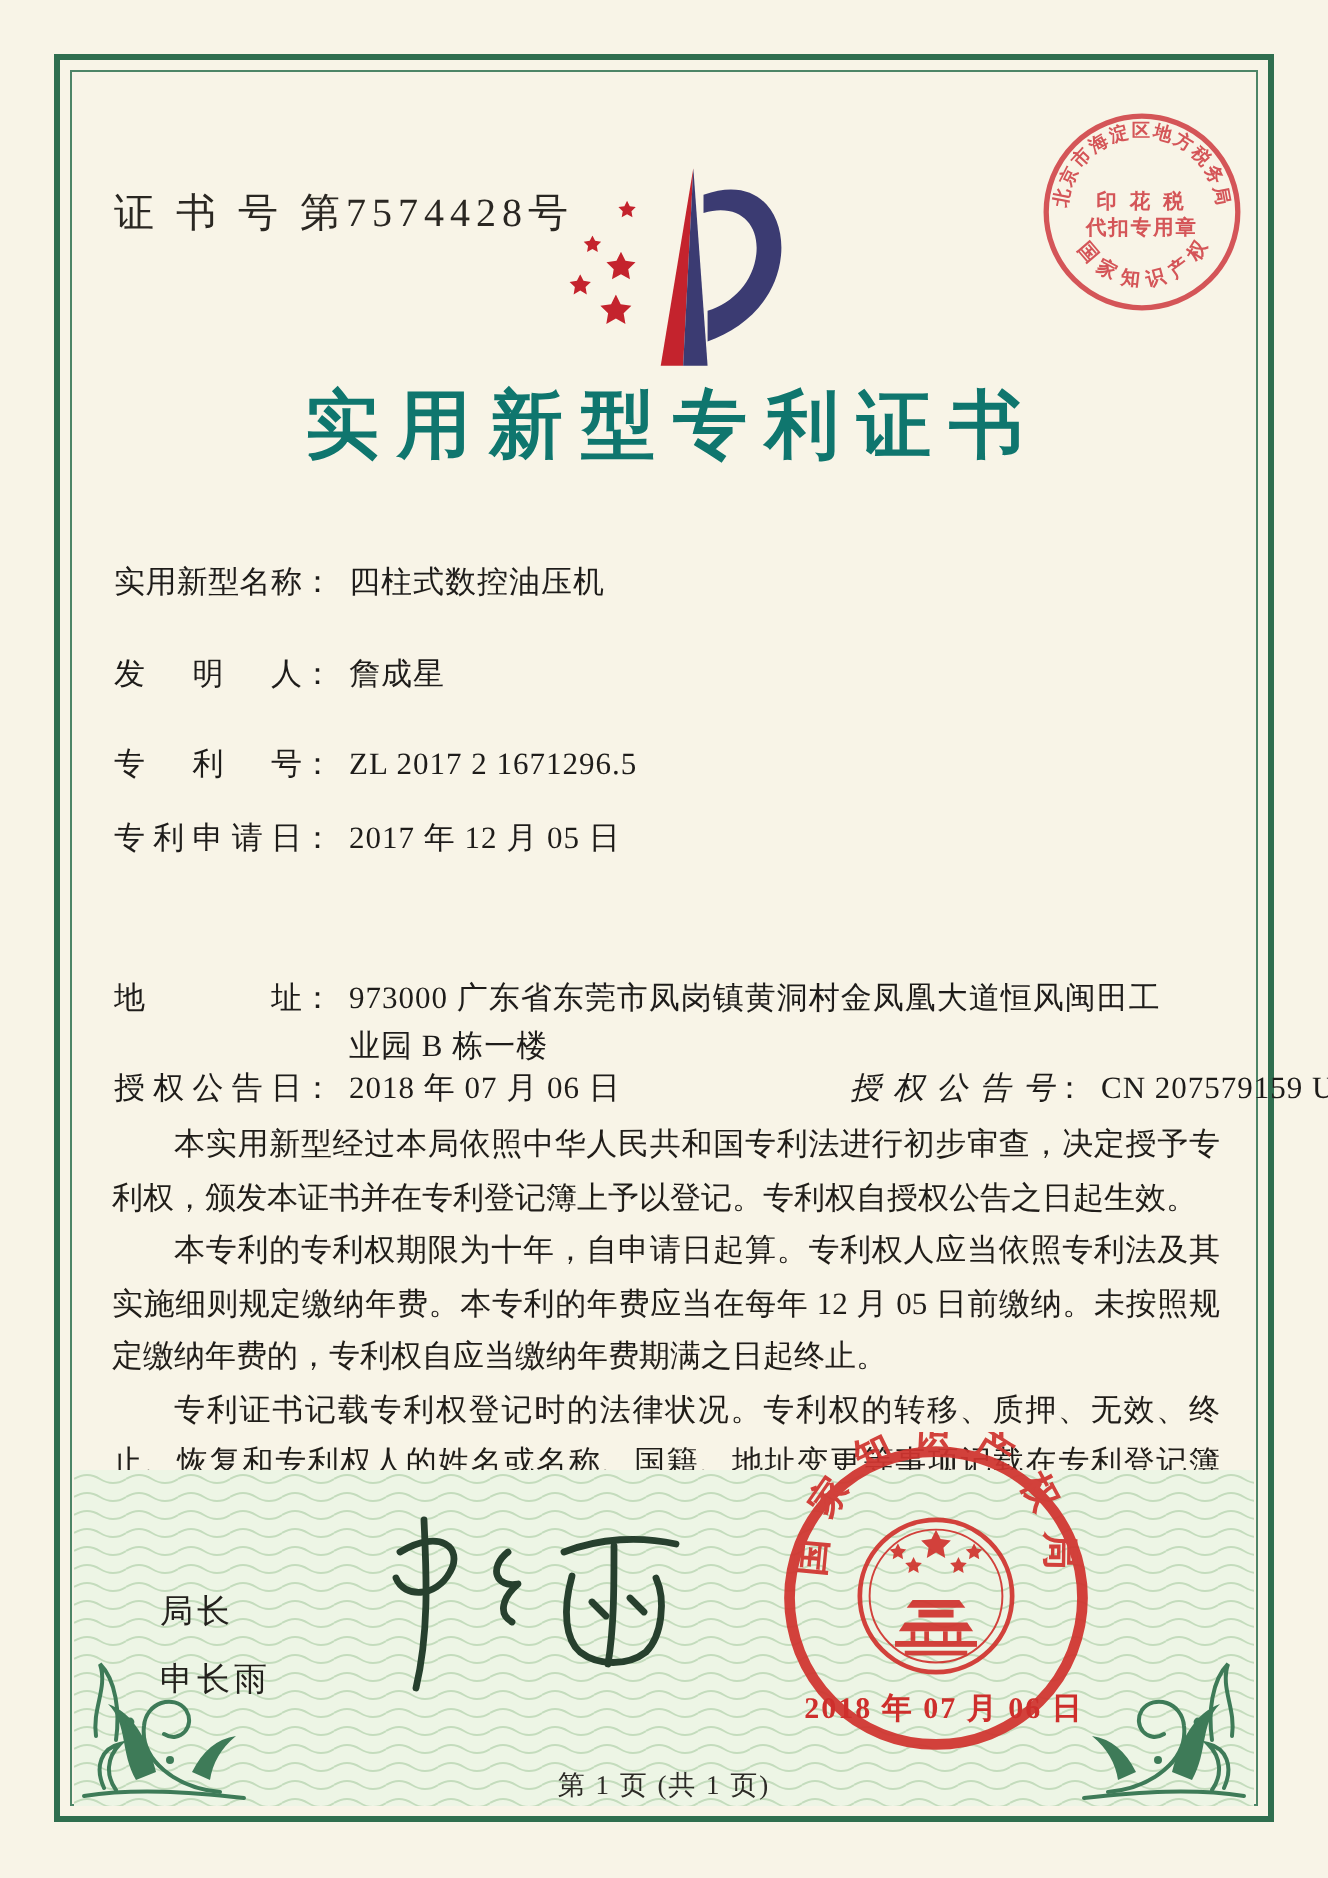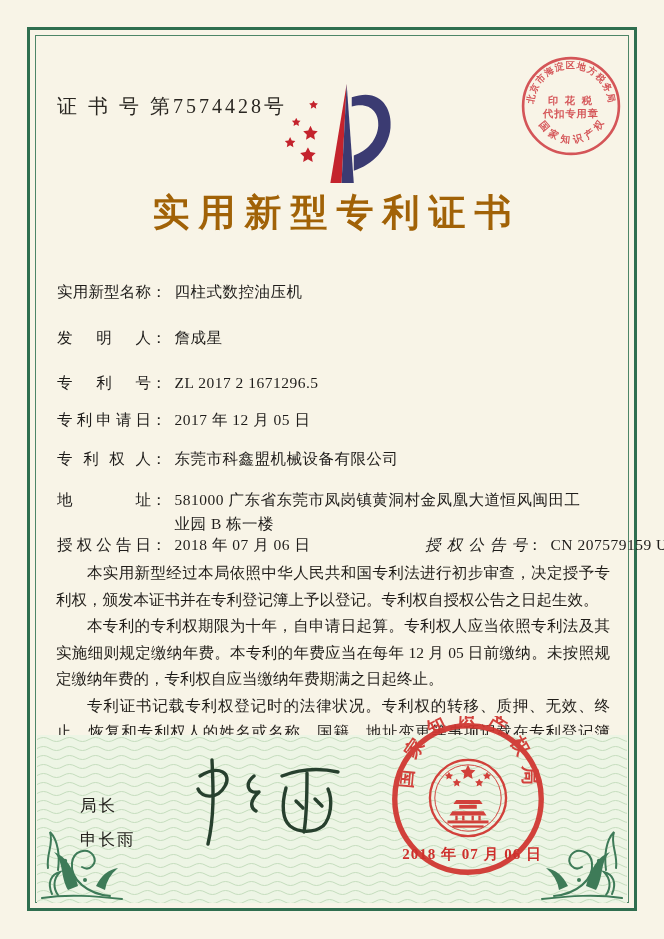--- a/index.html
+++ b/index.html
@@ -19,21 +19,21 @@
   }
   .cert-no {
     position:absolute; left:57px; top:93px;
     font-size:20px; letter-spacing:3px; color:#2a2722;
   }
   .logo { position:absolute; left:283px; top:80px; width:110px; height:107px; }
   .tax-stamp { position:absolute; left:518px; top:52px; width:106px; height:108px; opacity:.92; }
   .title {
     position:absolute; left:0; top:188px; width:100%;
     text-align:center; font-size:37px; font-weight:bold;
-    letter-spacing:9px; text-indent:9px; color:#a16207;
+    letter-spacing:9px; text-indent:9px; color:#0f766e;
   }
   .field { position:absolute; left:57px; width:560px; font-size:15.5px; line-height:24px; }
   .flabel {
     display:inline-block; width:94px; vertical-align:top;
     text-align:justify; text-align-last:justify; text-justify:inter-character;
     white-space:nowrap; overflow:visible;
   }
   .fcolon { display:inline-block; vertical-align:top; }
   .fvalue { display:inline-block; vertical-align:top; margin-left:8px; max-width:430px; letter-spacing:.5px; }
   .grant2 { position:absolute; left:368px; top:0; white-space:nowrap; }
@@ -116,25 +116,22 @@
   </div>
   <div class="field" style="top:326px">
     <span class="flabel">发 明 人</span><span class="fcolon">：</span><span class="fvalue">詹成星</span>
   </div>
   <div class="field" style="top:371px">
     <span class="flabel">专 利 号</span><span class="fcolon">：</span><span class="fvalue">ZL 2017 2 1671296.5</span>
   </div>
   <div class="field" style="top:408px">
     <span class="flabel">专利申请日</span><span class="fcolon">：</span><span class="fvalue">2017 年 12 月 05 日</span>
   </div>
-  <div class="field" style="top:447px">
-    <span class="flabel">专 利 权 人</span><span class="fcolon">：</span><span class="fvalue">东莞市科鑫盟机械设备有限公司</span>
-  </div>
   <div class="field" style="top:488px">
-    <span class="flabel">地　　　　址</span><span class="fcolon">：</span><span class="fvalue" style="max-width:420px">581000 广东省东莞市凤岗镇黄洞村金凤凰大道恒风闽田工业园 B 栋一楼</span>
+    <span class="flabel">地　　　　址</span><span class="fcolon">：</span><span class="fvalue" style="max-width:420px">973000 广东省东莞市凤岗镇黄洞村金凤凰大道恒风闽田工业园 B 栋一楼</span>
   </div>
   <div class="field" style="top:533px">
     <span class="flabel">授权公告日</span><span class="fcolon">：</span><span class="fvalue">2018 年 07 月 06 日</span>
     <span class="grant2">
       <span class="flabel2">授权公告号</span><span class="fcolon">：</span><span class="fvalue">CN 207579159 U</span>
     </span>
   </div>
 
   <div class="paragraphs">
     <p>本实用新型经过本局依照中华人民共和国专利法进行初步审查，决定授予专利权，颁发本证书并在专利登记簿上予以登记。专利权自授权公告之日起生效。</p>
@@ -225,14 +222,15 @@
         <rect x="79" y="102" width="2.4" height="5"></rect>
         <rect x="88.6" y="102" width="2.4" height="5"></rect>
         <rect x="95.6" y="102" width="2.4" height="5"></rect>
         <rect x="64" y="107" width="42" height="3"></rect>
         <rect x="69" y="112" width="32" height="2.4"></rect>
       </g>
     </g>
   </svg>
   <div class="seal-date">2018 年 07 月 06 日</div>
 
+  <div class="footer-page">第 1 页 (共 1 页)</div>
 
 </div>
 
 </body></html>

